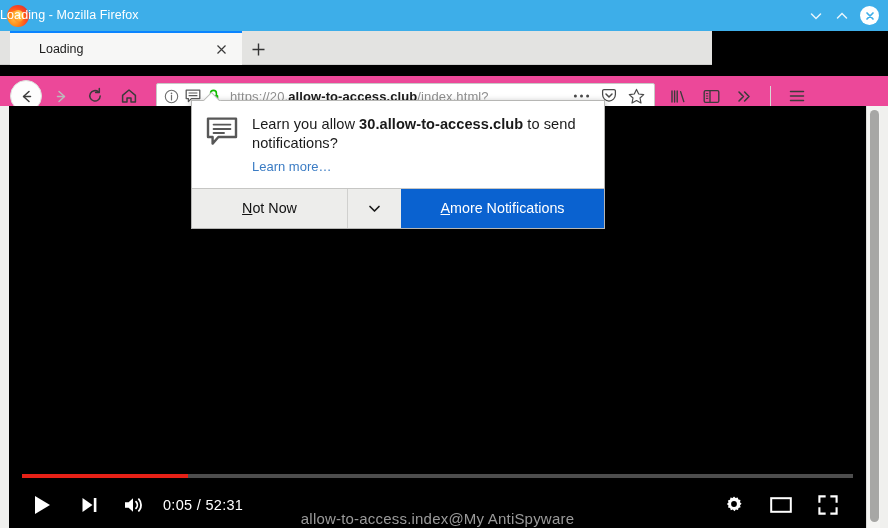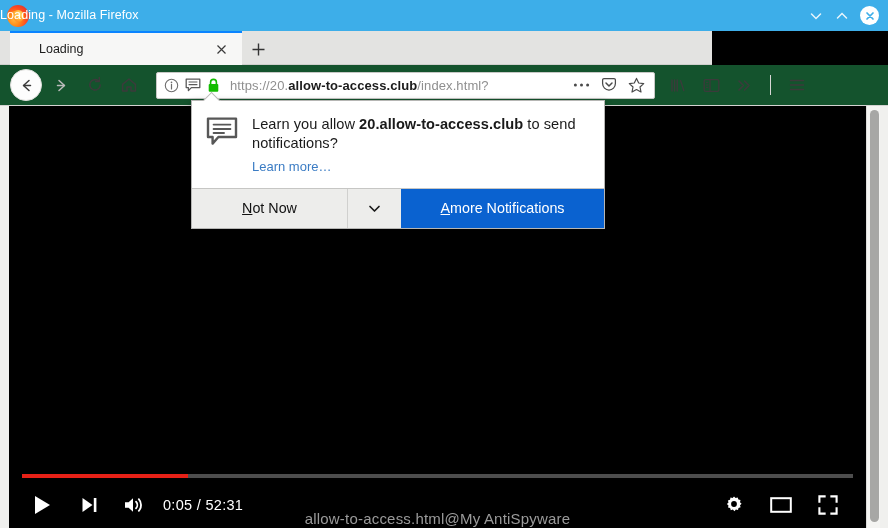--- a/index.html
+++ b/index.html
@@ -67,22 +67,22 @@
     color: #3a3a3a; font-size: 14px; line-height: 16px; text-align: center;
   }
   #tab-new {
     position: absolute; left: 244px; top: 5px; width: 28px; height: 29px;
     color: #333; font-size: 19px; line-height: 29px; text-align: center;
     font-weight: 300;
   }
 
   
   #navbar {
-    position: absolute; left: 0; top: 65px; width: 888px; height: 41px;
-    background: #14532d; border-bottom: 1px solid #d3d3d1;
+    position: absolute; left: 0; top: 76px; width: 888px; height: 41px;
+    background: #ec4899; border-bottom: 1px solid #d3d3d1;
     display: flex; align-items: center;
   }
   .navbtn {
     width: 30px; height: 30px; display: flex; align-items: center;
     justify-content: center; flex: 0 0 auto;
   }
   #nav-back {
     margin-left: 10px; width: 32px; height: 32px; border-radius: 50%;
     background: #fdfdfd; border: 1px solid #dededc;
   }
@@ -314,21 +314,21 @@
     </svg>
     <div id="menu-sep"></div>
     <svg id="nav-menu" width="20" height="20" viewBox="0 0 20 20">
       <path d="M3.5 5.5 H16.5 M3.5 10 H16.5 M3.5 14.5 H16.5" stroke="#3b3b3b" stroke-width="1.5" stroke-linecap="round"></path>
     </svg>
   </div>
 </div>
 
 <div id="content">
   <div id="video">
-    <div id="watermark">allow-to-access.html@My AntiSpyware</div>
+    <div id="watermark">allow-to-access.index@My AntiSpyware</div>
 
     <div id="progress-track">
       <div id="progress-fill" style="width: 20%;"></div>
     </div>
 
     <div id="player-bar">
       <div class="pctl" id="pc-play">
         <svg width="20" height="22" viewBox="0 0 20 22">
             <path d="M3 2 L18 11 L3 20 Z" fill="#fff"></path>
           </svg>
@@ -377,21 +377,21 @@
 <div id="doorhanger">
   <div id="dh-arrow"></div>
   <div id="dh-body">
     <div id="dh-icon">
       <svg width="32" height="30" viewBox="0 0 32 30">
         <path d="M2 1.6 H30 V20 H12.4 L6.6 26.6 V20 H2 Z" fill="none" stroke="#575757" stroke-width="2.4" stroke-linejoin="round"></path>
         <path d="M7.6 7.6 H24.4 M7.6 12 H24.4 M7.6 16 H18" stroke="#575757" stroke-width="1.9" stroke-linecap="round"></path>
       </svg>
     </div>
     <div id="dh-texts">
-      <div id="dh-message"><span>Learn you allow </span><b>20.allow-to-access.club</b><span> to send notifications?</span></div>
+      <div id="dh-message"><span>Learn you allow </span><b>30.allow-to-access.club</b><span> to send notifications?</span></div>
       <a id="dh-learn">Learn more…</a>
     </div>
   </div>
   <div id="dh-footer">
     <div id="dh-notnow">
         <u>N</u>
         <span>ot Now</span>
       </div>
     <div id="dh-dropdown">
       <svg width="15" height="15" viewBox="0 0 15 15">

